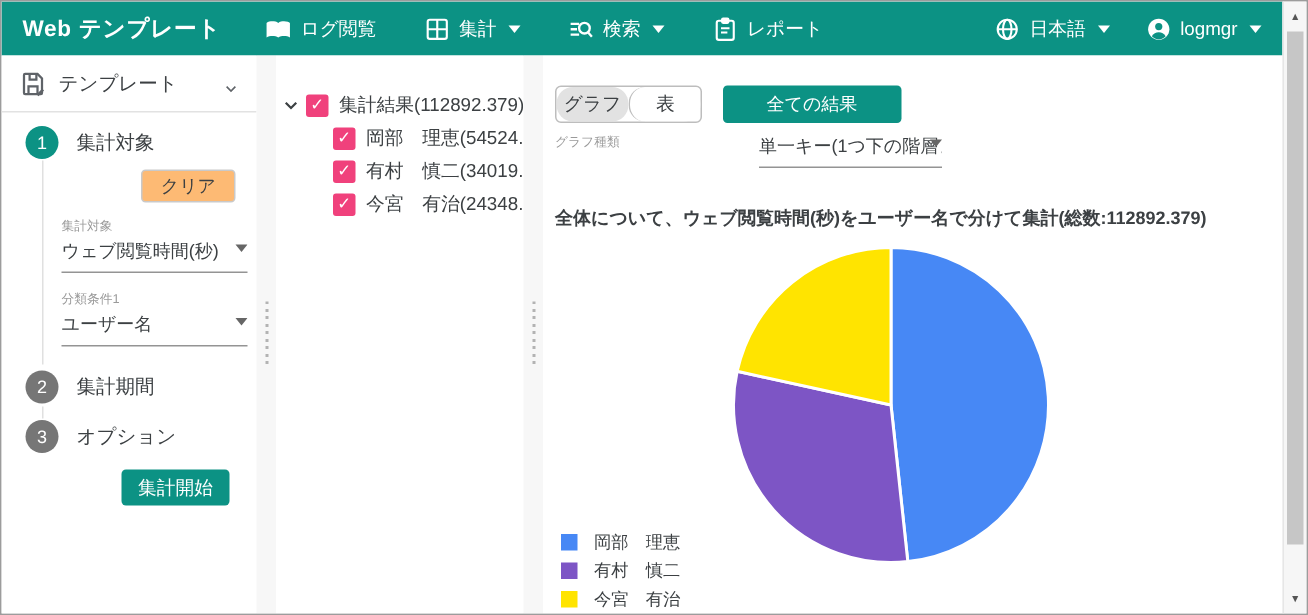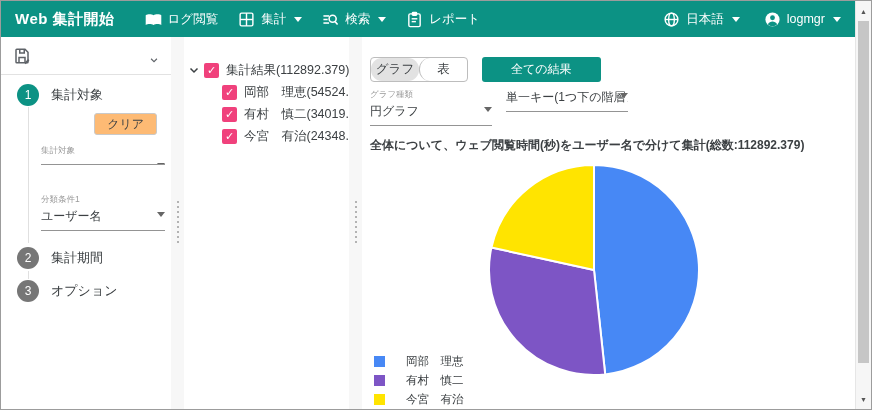--- a/index.html
+++ b/index.html
@@ -8,21 +8,21 @@
   #window {
     position:relative; width:872px; height:410px;
     border:1px solid #9c9c9c; background:#fff; overflow:hidden;
   }
   
   #header {
     position:absolute; left:0; top:0; width:854px; height:36px;
     background:#0c9284; display:flex; align-items:center; color:#fff;
   }
   .app-title { font-size:15px; font-weight:bold; margin-left:14px; white-space:nowrap; letter-spacing:.5px; }
-  .nav { display:flex; align-items:center; gap:20px; margin-left:30px; }
+  .nav { display:flex; align-items:center; gap:32px; margin-left:30px; }
   .nav-item { display:flex; align-items:center; gap:6px; font-size:12.5px; cursor:pointer; white-space:nowrap; }
   .hdr-right { margin-left:auto; margin-right:14px; display:flex; align-items:flex-start; gap:24px; }
   .caret-w { width:0; height:0; border-left:4px solid transparent; border-right:4px solid transparent; border-top:5px solid #fff; margin-left:2px; }
   .hicon { display:inline-flex; width:17px; height:17px; }
   .hicon svg { width:100%; height:100%; }
   
   #content { position:absolute; left:0; top:36px; width:854px; height:372px; display:flex; }
   .vsplit { width:13px; background:#f7f7f7; position:relative; flex:0 0 auto; }
   .vsplit .grip { position:absolute; left:50%; top:50%; transform:translate(-50%,-50%); width:2px; height:44px;
     background-image:repeating-linear-gradient(to bottom,#b3b3b3 0 2px,transparent 2px 5px); }
@@ -63,35 +63,35 @@
   .tab + .tab { border-left:1px solid #bdbdbd; }
   #all-results-btn { position:absolute; left:120px; top:20px; height:25px; padding:0 29px; background:#0c9284;
     color:#fff; border:none; border-radius:3px; font-size:12px; cursor:pointer; }
   .dd { position:absolute; top:52px; width:122px; cursor:pointer; }
   #dd-graph { left:8px; } #dd-table { left:144px; }
   .dd .f-label { font-size:8.5px; color:#9a9a9a; margin-bottom:2px; }
   .dd .f-value { font-size:12px; color:#3c4043; white-space:nowrap; overflow:hidden; padding-bottom:5px; border-bottom:1px solid #949494; position:relative; }
   #chart-desc { position:absolute; left:8px; top:100px; font-size:12px; color:#3c4043; white-space:nowrap;font-weight:bold; }
   #pie-svg { position:absolute; left:0; top:0; }
   #chart-legend { position:absolute; left:12px; bottom:2px; display:flex; flex-direction:column; gap:4px; }
-  .legend-item { display:flex; align-items:center; gap:21px; font-size:11.5px; color:#3c4043; white-space:nowrap;font-family:Liberation Serif, serif; }
+  .legend-item { display:flex; align-items:center; gap:11px; font-size:11.5px; color:#3c4043; white-space:nowrap;font-family:Liberation Serif, serif; }
   .legend-swatch { width:11px; height:11px; flex:0 0 auto; }
   
   #scrollbar { position:absolute; right:0; top:0; width:16px; height:408px; background:#f6f6f6; border-left:1px solid #e6e6e6; }
   .sb-arrow { position:absolute; left:0; width:15px; height:16px; font-size:7px; color:#555; display:flex; align-items:center; justify-content:center; cursor:pointer; }
   #sb-up { top:2px; } #sb-down { bottom:2px; }
   #sb-thumb { position:absolute; left:2px; top:20px; width:11px; height:342px; background:#c6c6c6; cursor:pointer; }
 </style>
 </head>
 <body>
 
 <div id="window">
 
   <div id="header">
-    <div class="app-title">Web 集計開始</div>
+    <div class="app-title">Web テンプレート</div>
     <div class="nav">
       <div class="nav-item">
         <span class="hicon">
           <svg viewBox="0 0 24 24" fill="#fff">
               <path d="M21 5c-1.1-.35-2.3-.5-3.5-.5-1.95 0-4.05.4-5.5 1.5-1.45-1.1-3.55-1.5-5.5-1.5S2.45 4.9 1 6v13.65c1.45-.95 3.55-1.35 5.5-1.35s4.05.4 5.5 1.5c1.45-1.1 3.55-1.5 5.5-1.5 1.95 0 4.05.4 5.5 1.35V6c-.6-.45-1.25-.75-2-1z"></path>
             </svg>
         </span>
         <span>ログ閲覧</span>
       </div>
       <div class="nav-item">
@@ -161,40 +161,42 @@
     <div id="sidebar">
       <div id="template-row">
         <span class="hicon" style="width:18px;height:18px;">
           <svg viewBox="0 0 24 24" fill="none" stroke="#5f6368" stroke-width="2">
               <path d="M5 3h11l4 4v13a1 1 0 0 1-1 1H5a1 1 0 0 1-1-1V4a1 1 0 0 1 1-1z"></path>
               <path d="M8 21v-7h8v7"></path>
               <path d="M15 3v5H9V3"></path>
               <line x1="16" y1="22" x2="21" y2="17" stroke-width="2.4"></line>
             </svg>
         </span>
+        <span class="label">テンプレート</span>
         <span class="chev-down">
           <svg viewBox="0 0 24 24" fill="none" stroke="#5f6368" stroke-width="2.6">
               <polyline points="5 9 12 16 19 9"></polyline>
             </svg>
         </span>
       </div>
 
       <div class="connector" style="top:70px; height:136px;"></div>
       <div class="connector" style="top:234px; height:8px;"></div>
 
       <div class="step" style="top:47px;">
         <span class="step-circle active">1</span>
         <span class="step-label">集計対象</span>
       </div>
 
       <button id="clear-btn">クリア</button>
 
       <div class="field" style="top:108px;">
         <div class="f-label">集計対象</div>
         <div class="f-value">
+          <span>ウェブ閲覧時間(秒)</span>
           <span class="caret-g"></span>
         </div>
       </div>
 
       <div class="field" style="top:157px;">
         <div class="f-label">分類条件1</div>
         <div class="f-value">
           <span>ユーザー名</span>
           <span class="caret-g"></span>
         </div>
@@ -203,20 +205,21 @@
       <div class="step" style="top:210px;">
         <span class="step-circle inactive">2</span>
         <span class="step-label">集計期間</span>
       </div>
 
       <div class="step" style="top:243px;">
         <span class="step-circle inactive">3</span>
         <span class="step-label">オプション</span>
       </div>
 
+      <button id="start-btn">集計開始</button>
     </div>
 
     <div class="vsplit">
         <div class="grip"></div>
       </div>
 
     <div id="tree-panel">
       <div class="tree-row tree-root">
         <span class="expander">
           <svg viewBox="0 0 24 24" fill="none" stroke="#3c4043" stroke-width="3">
@@ -246,24 +249,20 @@
 
     <div id="results-panel">
       <div id="tab-group">
         <div class="tab selected">グラフ</div>
         <div class="tab">表</div>
       </div>
       <button id="all-results-btn">全ての結果</button>
 
       <div class="dd" id="dd-graph">
         <div class="f-label">グラフ種類</div>
-        <div class="f-value">
-          <span>円グラフ</span>
-          <span class="caret-g"></span>
-        </div>
       </div>
       <div class="dd" id="dd-table">
         <div class="f-value">
           <span>単一キー(1つ下の階層ま…</span>
           <span class="caret-g"></span>
         </div>
       </div>
 
       <div id="chart-desc">全体について、ウェブ閲覧時間(秒)をユーザー名で分けて集計(総数:112892.379)</div>
 

